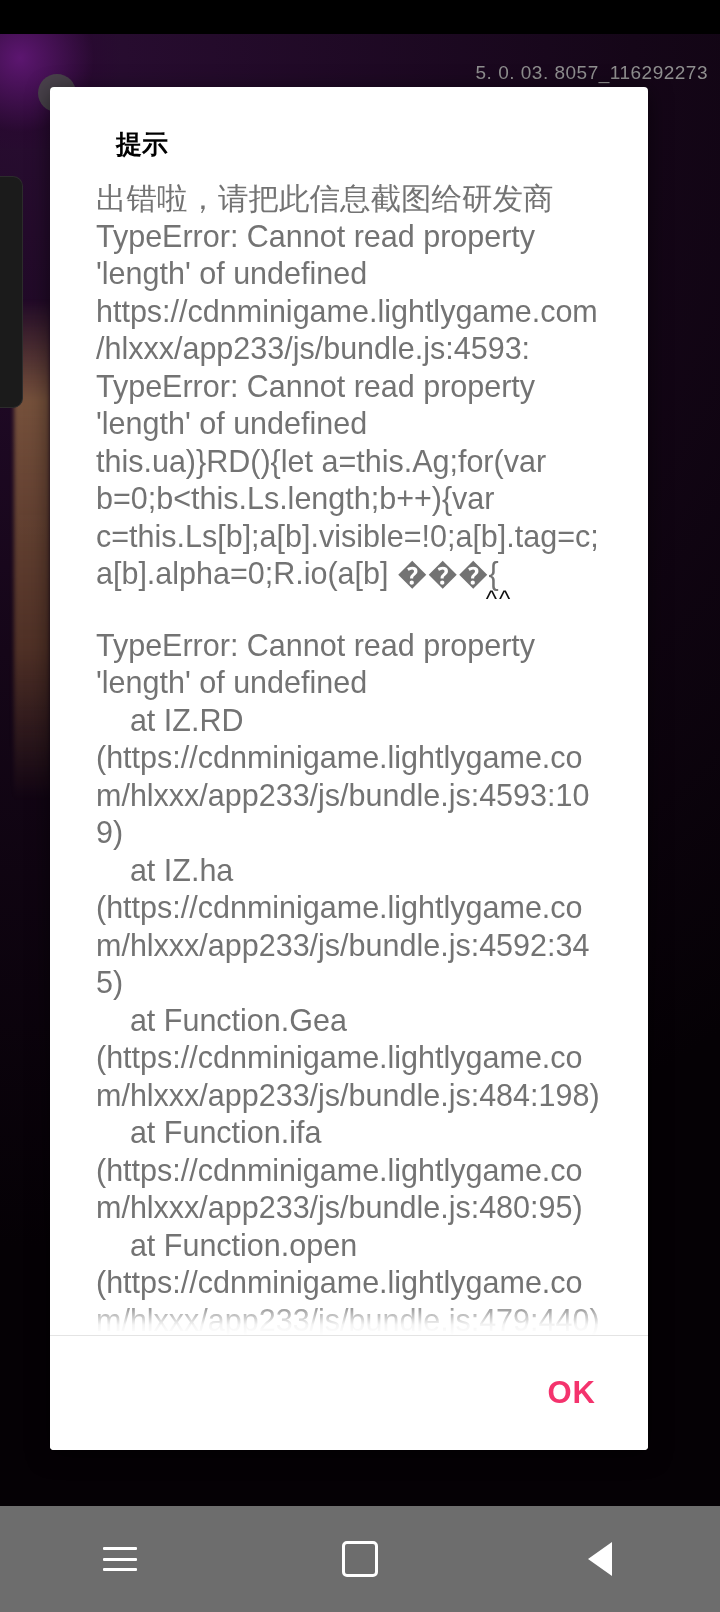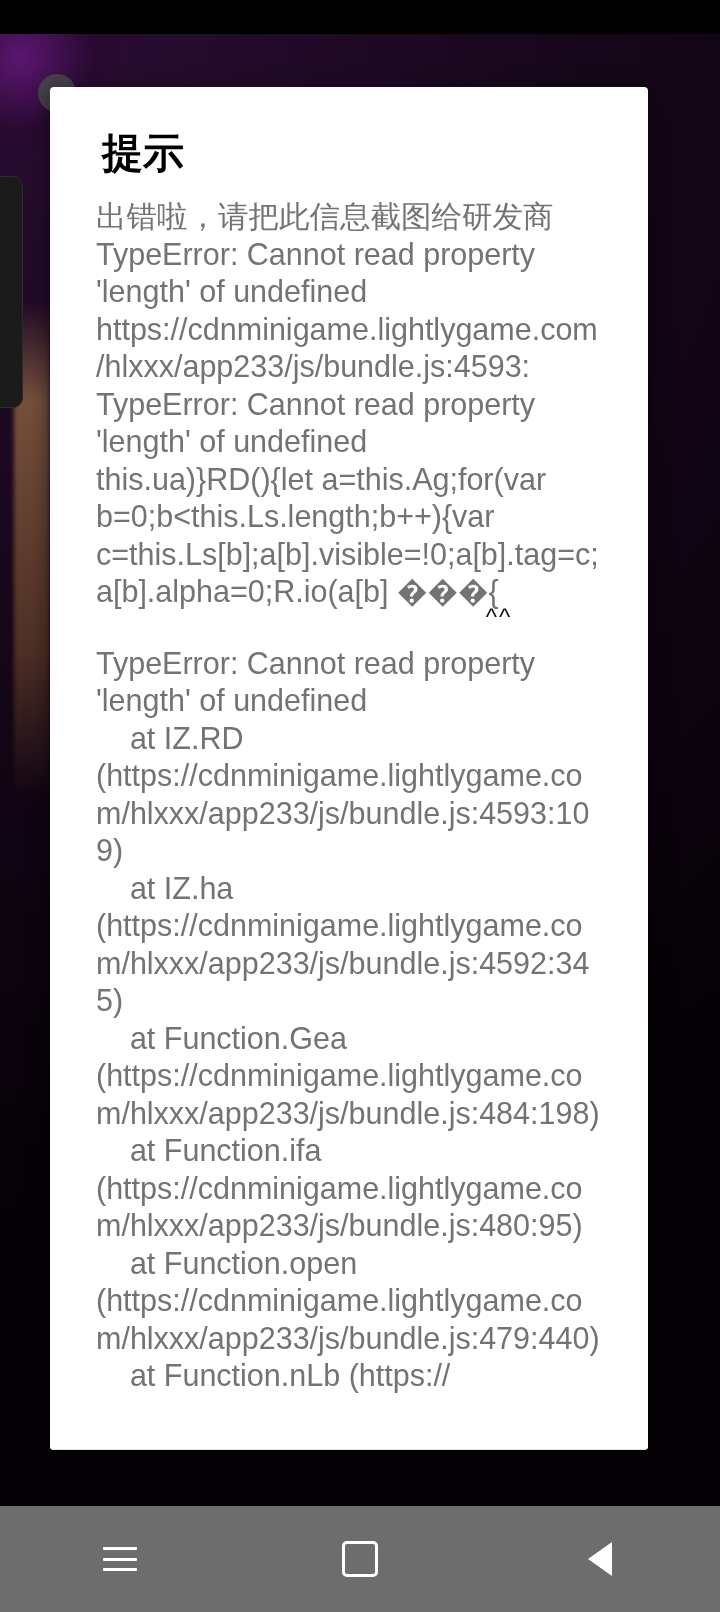--- a/index.html
+++ b/index.html
@@ -96,24 +96,24 @@
     width: 598px;
     height: 1363px;
     background: #ffffff;
     border-radius: 4px;
     box-shadow: 0 4px 22px rgba(0,0,0,0.55);
     display: flex;
     flex-direction: column;
     overflow: hidden;
   }
   .dialog-title {
-    font-size: 41px;
+    font-size: 26px;
     font-weight: bold;
     color: #000;
-    padding: 42px 46px 10px 52px;
+    padding: 42px 46px 10px 66px;
     line-height: 1.2;
   }
   .dialog-body {
     flex: 1 1 auto;
     padding: 10px 46px 0 46px;
     overflow: hidden;
     position: relative;
   }
   .msg {
     font-size: 30.5px;
@@ -219,20 +219,21 @@
 </head>
 <body>
 
 <div id="screen">
 
   <div class="bg-layer">
     <div class="bg-purple-corner"></div>
     <div class="bg-warm-strip"></div>
     <div class="bg-dot"></div>
     <div class="bg-side-panel"></div>
+    <div class="version-text">5. 0. 03. 8057_116292273</div>
   </div>
 
   <div class="status-bar"></div>
 
   <div class="dialog">
     <div class="dialog-title">提示</div>
     <div class="dialog-body">
       <p class="msg msg-block">出错啦，请把此信息截图给研发商
 TypeError: Cannot read property 'length' of undefined
 https://cdnminigame.lightlygame.com/hlxxx/app233/js/bundle.js:4593:
@@ -242,20 +243,23 @@
       <p class="msg msg-block">TypeError: Cannot read property 'length' of undefined
     at IZ.RD (https://cdnminigame.lightlygame.com/hlxxx/app233/js/bundle.js:4593:109)
     at IZ.ha (https://cdnminigame.lightlygame.com/hlxxx/app233/js/bundle.js:4592:345)
     at Function.Gea (https://cdnminigame.lightlygame.com/hlxxx/app233/js/bundle.js:484:198)
     at Function.ifa (https://cdnminigame.lightlygame.com/hlxxx/app233/js/bundle.js:480:95)
     at Function.open (https://cdnminigame.lightlygame.com/hlxxx/app233/js/bundle.js:479:440)
     at Function.nLb (https://</p>
       <div class="fade-bottom"></div>
     </div>
     <div class="dialog-divider"></div>
+    <div class="dialog-actions">
+      <button class="ok-button">OK</button>
+    </div>
   </div>
 
   <div class="nav-bar">
     <div class="nav-btn">
       <span class="nav-menu-icon">
           <i></i>
           <i></i>
           <i></i>
         </span>
     </div>

